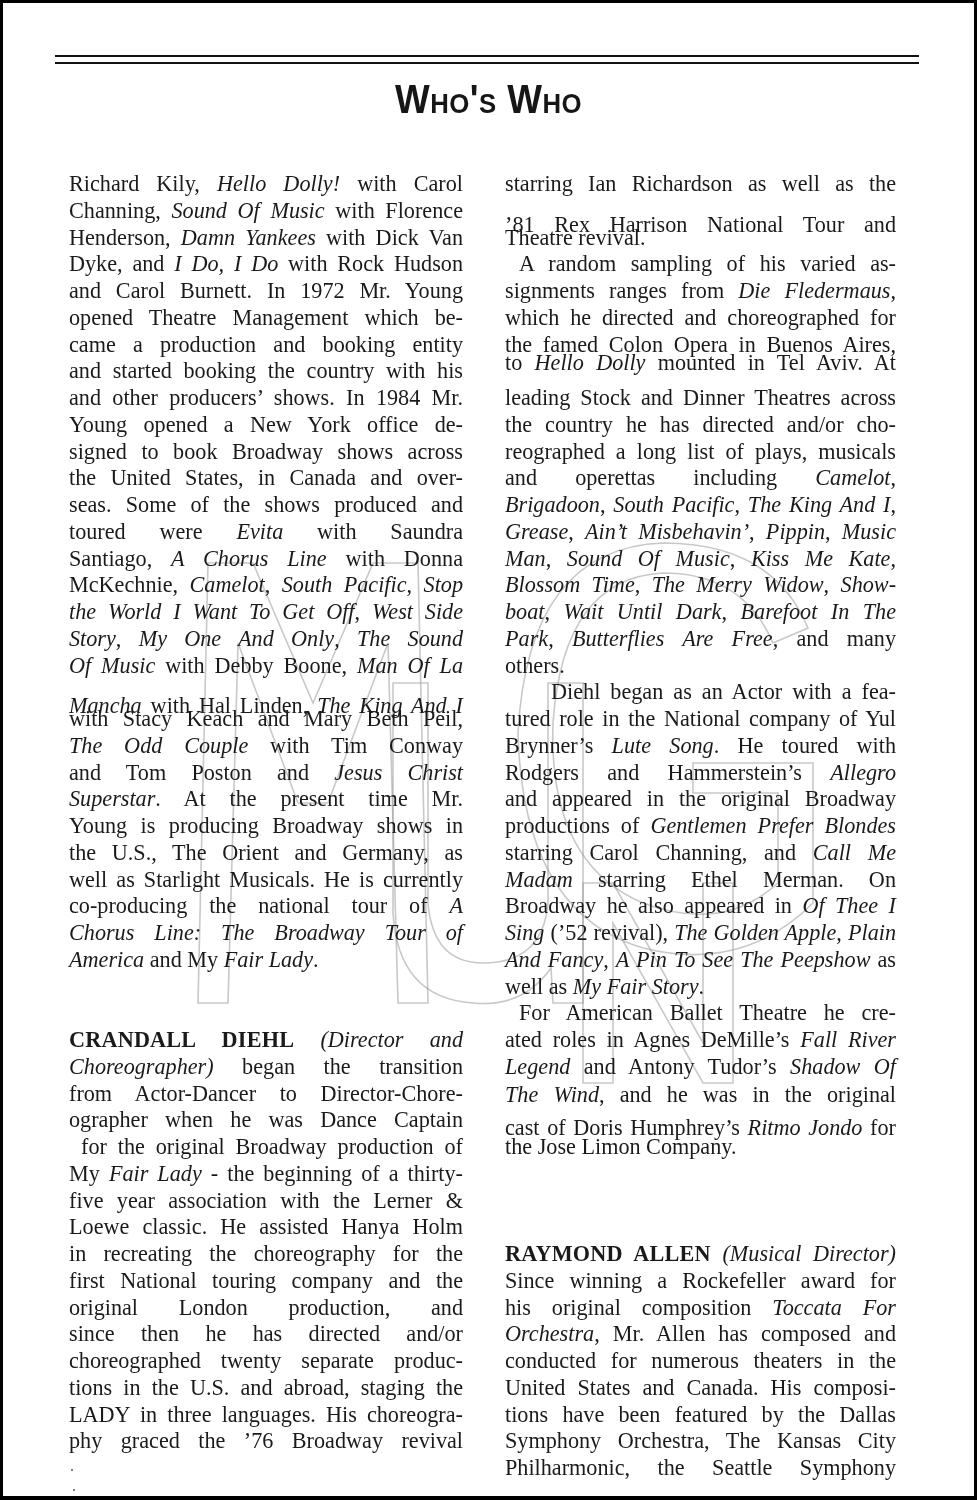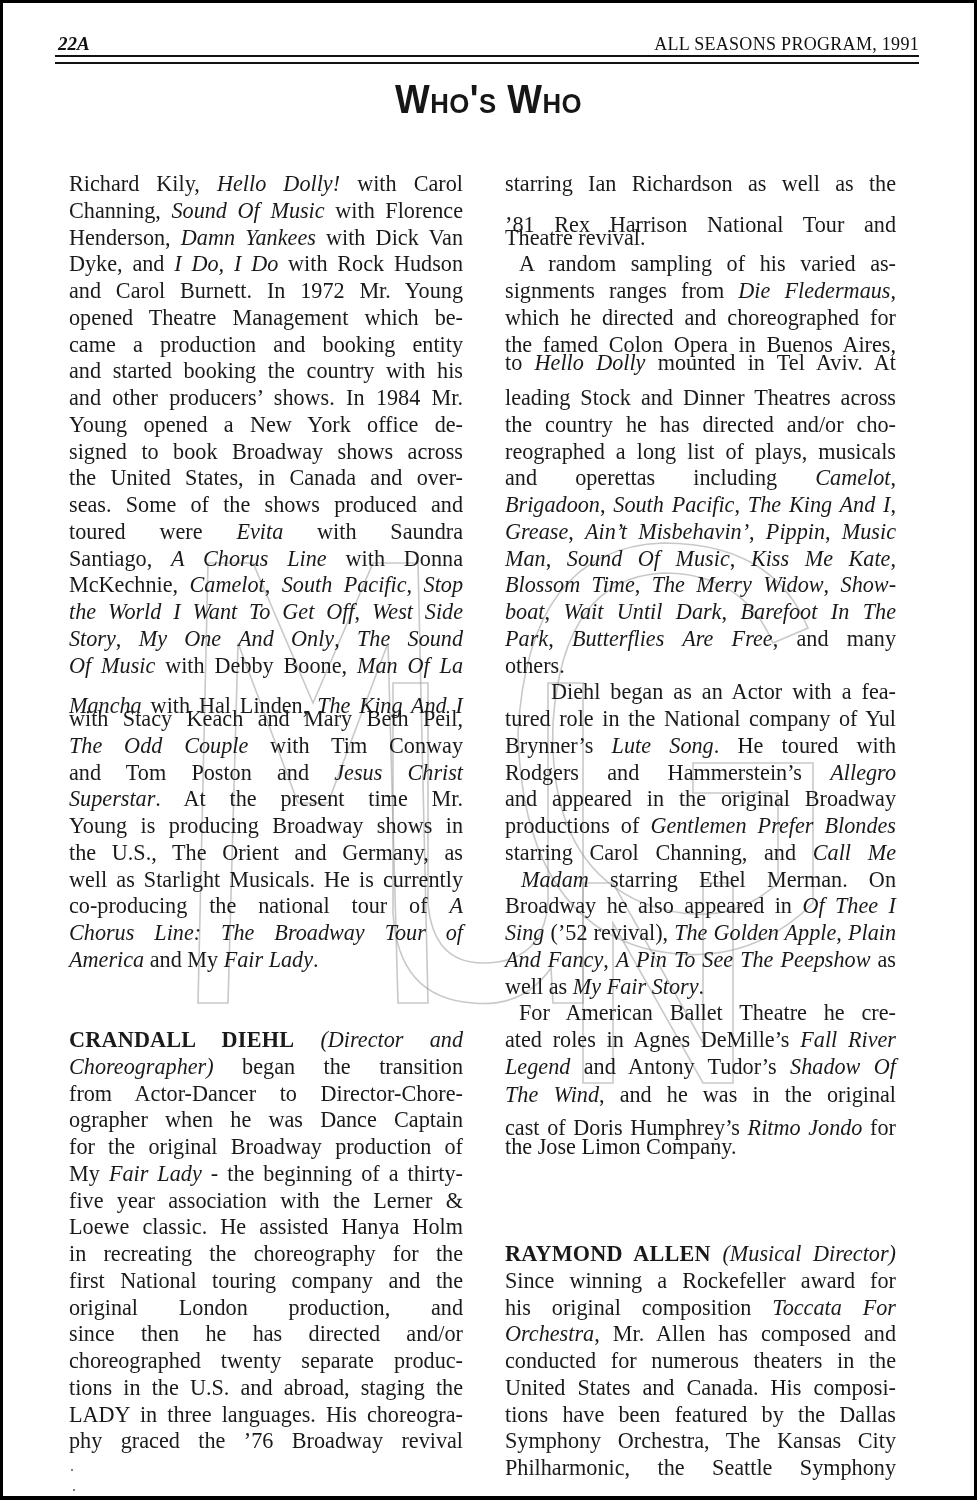--- a/index.html
+++ b/index.html
@@ -36,24 +36,20 @@
   .ln i { font-style: italic; }
   .ln b { font-weight: bold; letter-spacing: 0.2px; }
   .watermark { position: absolute; left: 0; top: 0; width: 977px; height: 1500px; pointer-events: none; }
   .watermark path { fill: none; stroke: #9a9a9a; stroke-width: 1.6; opacity: 0.55; }
   .stray { position: absolute; width: 2px; height: 2px; background: #555; border-radius: 1px; }
 </style>
 </head>
 <body>
 
 <div class="page">
-  <div class="running-head">
-    <span class="folio">22A</span>
-    <span class="pub">ALL SEASONS PROGRAM, 1991</span>
-  </div>
   <div class="rule r1"></div>
   <div class="rule r2"></div>
 
   <h1 class="title" style="margin:0;">Who's Who</h1>
 
   <svg class="watermark" viewBox="0 0 977 1500">
 
     <path d="M205 560 L250 560 L310 700 L370 560 L415 560 L425 1000 L395 1000 L385 640 L325 800 L295 800 L235 640 L225 1000 L195 1000 Z"></path>
 
     <path d="M390 680 L425 680 L425 900 Q430 960 480 960 Q540 960 545 900 L545 680 L580 680 L580 1000 L550 1000 L548 965 Q520 1005 470 1000 Q395 995 390 910 Z"></path>
@@ -92,21 +88,21 @@
       <div class="ln" style="top: 695.5px;"><span>well as Starlight Musicals. He is currently</span></div>
       <div class="ln" style="top: 722.25px;"><span>co-producing the national tour of </span><i>A</i></div>
       <div class="ln" style="top: 749px;"><i>Chorus Line: The Broadway Tour of</i></div>
       <div class="ln last" style="top: 775.75px;"><i>America</i><span> and My </span><i>Fair Lady</i><span>.</span></div>
       <div class="ln last" style="top: 802.5px;"></div>
       <div class="ln last" style="top: 829.25px;"></div>
       <div class="ln" style="top: 856px;"><b>CRANDALL DIEHL</b><i> (Director and</i></div>
       <div class="ln" style="top: 882.75px;"><i>Choreographer)</i><span> began the transition</span></div>
       <div class="ln" style="top: 909.5px;"><span>from Actor-Dancer to Director-Chore-</span></div>
       <div class="ln" style="top: 936.25px;"><span>ographer when he was Dance Captain</span></div>
-      <div class="ln" style="top: 963px;"><span>for the original Broadway production of</span></div>
+      <div class="ln" style="top: 963px; margin-left: 12px;"><span>for the original Broadway production of</span></div>
       <div class="ln" style="top: 989.75px;"><span>My </span><i>Fair Lady</i><span> - the beginning of a thirty-</span></div>
       <div class="ln" style="top: 1016.5px;"><span>five year association with the Lerner &amp;</span></div>
       <div class="ln" style="top: 1043.25px;"><span>Loewe classic. He assisted Hanya Holm</span></div>
       <div class="ln" style="top: 1070px;"><span>in recreating the choreography for the</span></div>
       <div class="ln" style="top: 1096.75px;"><span>first National touring company and the</span></div>
       <div class="ln" style="top: 1123.5px;"><span>original London production, and</span></div>
       <div class="ln" style="top: 1150.25px;"><span>since then he has directed and/or</span></div>
       <div class="ln" style="top: 1177px;"><span>choreographed twenty separate produc-</span></div>
       <div class="ln" style="top: 1203.75px; font-family: Liberation Serif, serif;"><span>tions in the U.S. and abroad, staging the</span></div>
       <div class="ln" style="top: 1230.5px;"><span>LADY in three languages. His choreogra-</span></div>
@@ -132,21 +128,21 @@
       <div class="ln" style="top: 428px;"><i>boat</i><span>, </span><i>Wait Until Dark</i><span>, </span><i>Barefoot In The</i></div>
       <div class="ln" style="top: 454.75px;"><i>Park</i><span>, </span><i>Butterflies Are Free</i><span>, and many</span></div>
       <div class="ln last" style="top: 481.5px;"><span>others.</span></div>
       <div class="ln indent2" style="top: 508.25px;"><span>Diehl began as an Actor with a fea-</span></div>
       <div class="ln" style="top: 535px;"><span>tured role in the National company of Yul</span></div>
       <div class="ln" style="top: 561.75px;"><span>Brynner’s </span><i>Lute Song</i><span>. He toured with</span></div>
       <div class="ln" style="top: 588.5px;"><span>Rodgers and Hammerstein’s </span><i>Allegro</i></div>
       <div class="ln" style="top: 615.25px;"><span>and appeared in the original Broadway</span></div>
       <div class="ln" style="top: 642px;"><span>productions of </span><i>Gentlemen Prefer Blondes</i></div>
       <div class="ln" style="top: 668.75px;"><span>starring Carol Channing, and </span><i>Call Me</i></div>
-      <div class="ln" style="top: 695.5px; margin-left: 16px;"><i>Madam</i><span> starring Ethel Merman. On</span></div>
+      <div class="ln" style="top: 695.5px;"><i>Madam</i><span> starring Ethel Merman. On</span></div>
       <div class="ln" style="top: 722.25px;"><span>Broadway he also appeared in </span><i>Of Thee I</i></div>
       <div class="ln" style="top: 749px;"><i>Sing</i><span> (’52 revival), </span><i>The Golden Apple</i><span>, </span><i>Plain</i></div>
       <div class="ln" style="top: 775.75px;"><i>And Fancy</i><span>, </span><i>A Pin To See The Peepshow</i><span> as</span></div>
       <div class="ln last" style="top: 802.5px;"><span>well as </span><i>My Fair Story</i><span>.</span></div>
       <div class="ln indent" style="top: 829.25px;"><span>For American Ballet Theatre he cre-</span></div>
       <div class="ln" style="top: 856px;"><span>ated roles in Agnes DeMille’s </span><i>Fall River</i></div>
       <div class="ln" style="top: 882.75px;"><i>Legend</i><span> and Antony Tudor’s </span><i>Shadow Of</i></div>
       <div class="ln" style="top: 911px;"><i>The Wind</i><span>, and he was in the original</span></div>
       <div class="ln" style="top: 906px; margin-top: 38px;"><span>cast of Doris Humphrey’s </span><i>Ritmo Jondo</i><span> for</span></div>
       <div class="ln last" style="top: 963px;"><span>the Jose Limon Company.</span></div>

